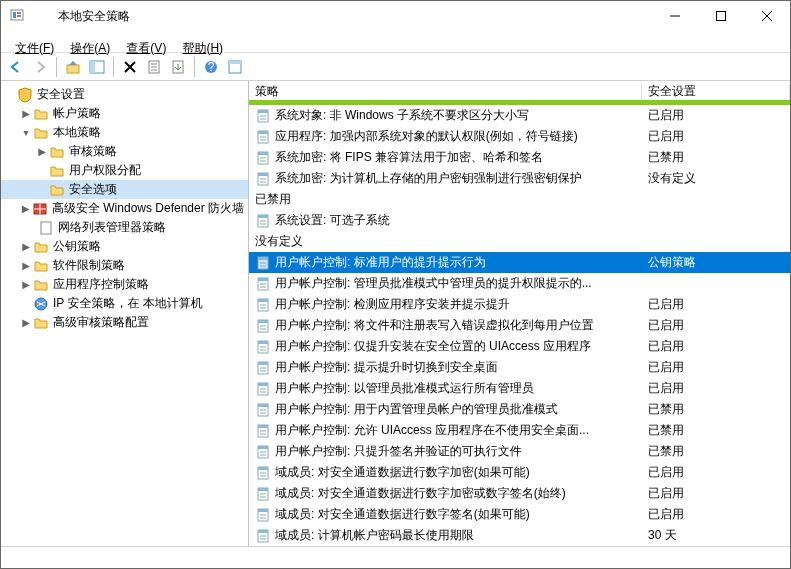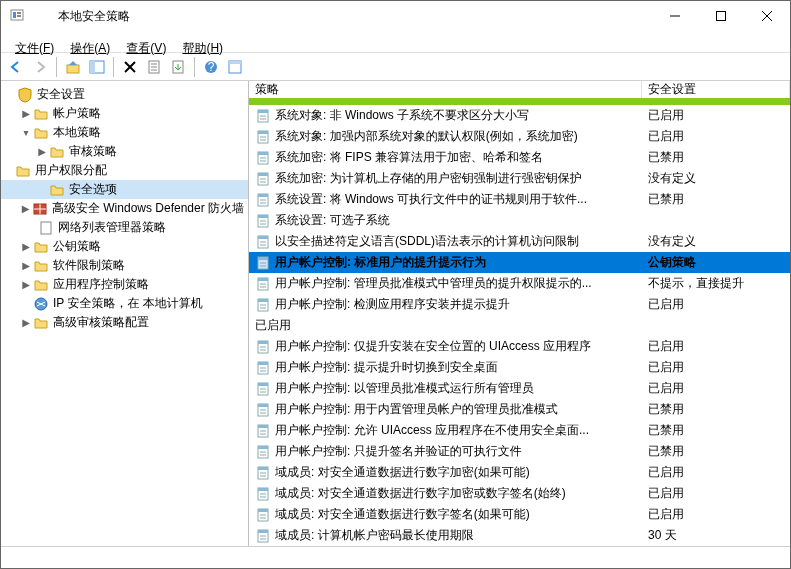--- a/index.html
+++ b/index.html
@@ -15,27 +15,27 @@
   .toolbar { height: 28px; display:flex; align-items:center; padding: 0 4px; border-bottom:1px solid #d0d0d0; gap:2px;}
   .tool-btn { width:22px; height:22px; display:flex; align-items:center; justify-content:center; border:1px solid transparent; }
   .tool-sep { width:1px; height:20px; background:#c0c0c0; margin:0 3px;}
   .split { flex:1; display:flex; overflow:hidden; }
   .tree { width:248px; border-right:1px solid #c0c0c0; overflow:auto; padding:4px 0; }
   .tree-row { display:flex; align-items:center; height:19px; padding-right:4px; white-space:nowrap; cursor:default;}
   .tree-row.selected { background:#cce4f7; }
   .expander { width:14px; text-align:center; color:#666; font-size:10px; display:inline-block;}
   .tree-icon { width:16px; height:16px; margin-right:4px; display:inline-flex; align-items:center; justify-content:center;}
   .list-pane { flex:1; display:flex; flex-direction:column; overflow:hidden;}
-  .list-header { height:24px; display:flex; align-items:center; border-bottom:7px solid #84cc16; background:#fff;}
+  .list-header { height:24px; display:flex; align-items:flex-end; border-bottom:5px solid #84cc16; background:#fff;}
   .col-h { display:flex; align-items:center; padding:0 6px; border-right:1px solid #e0e0e0; }
   .col-h.policy { flex:1; min-width:0;}
   .col-h.setting { width:148px; }
   .list-body { flex:1; overflow-y:scroll; overflow-x:hidden;}
   .list-row { display:flex; align-items:center; height:21px; cursor:default;}
-  .list-row.selected { background:#0078d7; color:#000000;font-weight:bold;}
+  .list-row.selected { background:#0078d7; color:#ffffff;}
   .cell { padding:0 6px; white-space:nowrap; overflow:hidden; text-overflow:ellipsis;}
   .cell.policy { flex:1; min-width:0; display:flex; align-items:flex-end;}
   .cell.setting { width:148px;}
   .row-icon { width:16px; height:16px; margin-right:4px; flex-shrink:0; display:inline-flex; align-items:center; justify-content:center;}
   .statusbar { height:22px; border-top:1px solid #d0d0d0; }
   svg { display:block; }
   .menu-item span { text-decoration: underline; }
 </style>
 </head>
 <body>
@@ -170,21 +170,21 @@
         </div>
         <div class="tree-row" style="padding-left: 34px;">
           <span class="expander">▶</span>
           <span class="tree-icon">
             <svg width="16" height="16">
               <path d="M2 4 L6 4 L7 6 L14 6 L14 13 L2 13 Z" fill="#f9d978" stroke="#c9a228"></path>
             </svg>
           </span>
           <span>审核策略</span>
         </div>
-        <div class="tree-row" style="">
+        <div class="tree-row" style="padding-left: 34px;">
           <span class="expander"></span>
           <span class="tree-icon">
             <svg width="16" height="16">
               <path d="M2 4 L6 4 L7 6 L14 6 L14 13 L2 13 Z" fill="#f9d978" stroke="#c9a228"></path>
             </svg>
           </span>
           <span>用户权限分配</span>
         </div>
         <div class="tree-row selected" style="padding-left: 34px;">
           <span class="expander"></span>
@@ -291,21 +291,21 @@
         <div class="list-row">
           <div class="cell policy">
             <span class="row-icon">
               <svg width="16" height="16">
                 <rect x="3" y="2" width="10" height="12" fill="#fff" stroke="#8aa"></rect>
                 <rect x="3" y="2" width="10" height="3" fill="#8ab8d9"></rect>
                 <line x1="5" y1="8" x2="11" y2="8" stroke="#8aa"></line>
                 <line x1="5" y1="11" x2="11" y2="11" stroke="#8aa"></line>
               </svg>
             </span>
-            <span>系统对象: 加强内部系统对象的默认权限(例如，系统加密)</span>
+            <span>应用程序: 加强内部系统对象的默认权限(例如，符号链接)</span>
           </div>
           <div class="cell setting">已启用</div>
         </div>
         <div class="list-row">
           <div class="cell policy">
             <span class="row-icon">
               <svg width="16" height="16">
                 <rect x="3" y="2" width="10" height="12" fill="#fff" stroke="#8aa"></rect>
                 <rect x="3" y="2" width="10" height="3" fill="#8ab8d9"></rect>
                 <line x1="5" y1="8" x2="11" y2="8" stroke="#8aa"></line>
@@ -324,59 +324,37 @@
                 <rect x="3" y="2" width="10" height="3" fill="#8ab8d9"></rect>
                 <line x1="5" y1="8" x2="11" y2="8" stroke="#8aa"></line>
                 <line x1="5" y1="11" x2="11" y2="11" stroke="#8aa"></line>
               </svg>
             </span>
             <span>系统加密: 为计算机上存储的用户密钥强制进行强密钥保护</span>
           </div>
           <div class="cell setting">没有定义</div>
         </div>
         <div class="list-row">
-          <div class="cell policy">
-            <span class="row-icon">
-              <svg width="16" height="16">
-                <rect x="3" y="2" width="10" height="12" fill="#fff" stroke="#8aa"></rect>
-                <rect x="3" y="2" width="10" height="3" fill="#8ab8d9"></rect>
-                <line x1="5" y1="8" x2="11" y2="8" stroke="#8aa"></line>
-                <line x1="5" y1="11" x2="11" y2="11" stroke="#8aa"></line>
-              </svg>
-            </span>
-            <span>系统设置: 将 Windows 可执行文件中的证书规则用于软件...</span>
-          </div>
           <div class="cell setting">已禁用</div>
         </div>
         <div class="list-row">
           <div class="cell policy">
             <span class="row-icon">
               <svg width="16" height="16">
                 <rect x="3" y="2" width="10" height="12" fill="#fff" stroke="#8aa"></rect>
                 <rect x="3" y="2" width="10" height="3" fill="#8ab8d9"></rect>
                 <line x1="5" y1="8" x2="11" y2="8" stroke="#8aa"></line>
                 <line x1="5" y1="11" x2="11" y2="11" stroke="#8aa"></line>
               </svg>
             </span>
             <span>系统设置: 可选子系统</span>
           </div>
           <div class="cell setting"></div>
         </div>
         <div class="list-row">
-          <div class="cell policy">
-            <span class="row-icon">
-              <svg width="16" height="16">
-                <rect x="3" y="2" width="10" height="12" fill="#fff" stroke="#8aa"></rect>
-                <rect x="3" y="2" width="10" height="3" fill="#8ab8d9"></rect>
-                <line x1="5" y1="8" x2="11" y2="8" stroke="#8aa"></line>
-                <line x1="5" y1="11" x2="11" y2="11" stroke="#8aa"></line>
-              </svg>
-            </span>
-            <span>以安全描述符定义语言(SDDL)语法表示的计算机访问限制</span>
-          </div>
           <div class="cell setting">没有定义</div>
         </div>
         <div class="list-row selected">
           <div class="cell policy">
             <span class="row-icon">
               <svg width="16" height="16">
                 <rect x="3" y="2" width="10" height="12" fill="#cce4ff" stroke="#8aa"></rect>
                 <rect x="3" y="2" width="10" height="3" fill="#8ab8d9"></rect>
                 <line x1="5" y1="8" x2="11" y2="8" stroke="#8aa"></line>
                 <line x1="5" y1="11" x2="11" y2="11" stroke="#8aa"></line>
@@ -391,37 +369,47 @@
             <span class="row-icon">
               <svg width="16" height="16">
                 <rect x="3" y="2" width="10" height="12" fill="#fff" stroke="#8aa"></rect>
                 <rect x="3" y="2" width="10" height="3" fill="#8ab8d9"></rect>
                 <line x1="5" y1="8" x2="11" y2="8" stroke="#8aa"></line>
                 <line x1="5" y1="11" x2="11" y2="11" stroke="#8aa"></line>
               </svg>
             </span>
             <span>用户帐户控制: 管理员批准模式中管理员的提升权限提示的...</span>
           </div>
-          <div class="cell setting">不提示，直接提升</div>
         </div>
         <div class="list-row">
           <div class="cell policy">
             <span class="row-icon">
               <svg width="16" height="16">
                 <rect x="3" y="2" width="10" height="12" fill="#fff" stroke="#8aa"></rect>
                 <rect x="3" y="2" width="10" height="3" fill="#8ab8d9"></rect>
                 <line x1="5" y1="8" x2="11" y2="8" stroke="#8aa"></line>
                 <line x1="5" y1="11" x2="11" y2="11" stroke="#8aa"></line>
               </svg>
             </span>
             <span>用户帐户控制: 检测应用程序安装并提示提升</span>
           </div>
           <div class="cell setting">已启用</div>
         </div>
         <div class="list-row">
+          <div class="cell policy">
+            <span class="row-icon">
+              <svg width="16" height="16">
+                <rect x="3" y="2" width="10" height="12" fill="#fff" stroke="#8aa"></rect>
+                <rect x="3" y="2" width="10" height="3" fill="#8ab8d9"></rect>
+                <line x1="5" y1="8" x2="11" y2="8" stroke="#8aa"></line>
+                <line x1="5" y1="11" x2="11" y2="11" stroke="#8aa"></line>
+              </svg>
+            </span>
+            <span>用户帐户控制: 将文件和注册表写入错误虚拟化到每用户位置</span>
+          </div>
           <div class="cell setting">已启用</div>
         </div>
         <div class="list-row">
           <div class="cell policy">
             <span class="row-icon">
               <svg width="16" height="16">
                 <rect x="3" y="2" width="10" height="12" fill="#fff" stroke="#8aa"></rect>
                 <rect x="3" y="2" width="10" height="3" fill="#8ab8d9"></rect>
                 <line x1="5" y1="8" x2="11" y2="8" stroke="#8aa"></line>
                 <line x1="5" y1="11" x2="11" y2="11" stroke="#8aa"></line>

